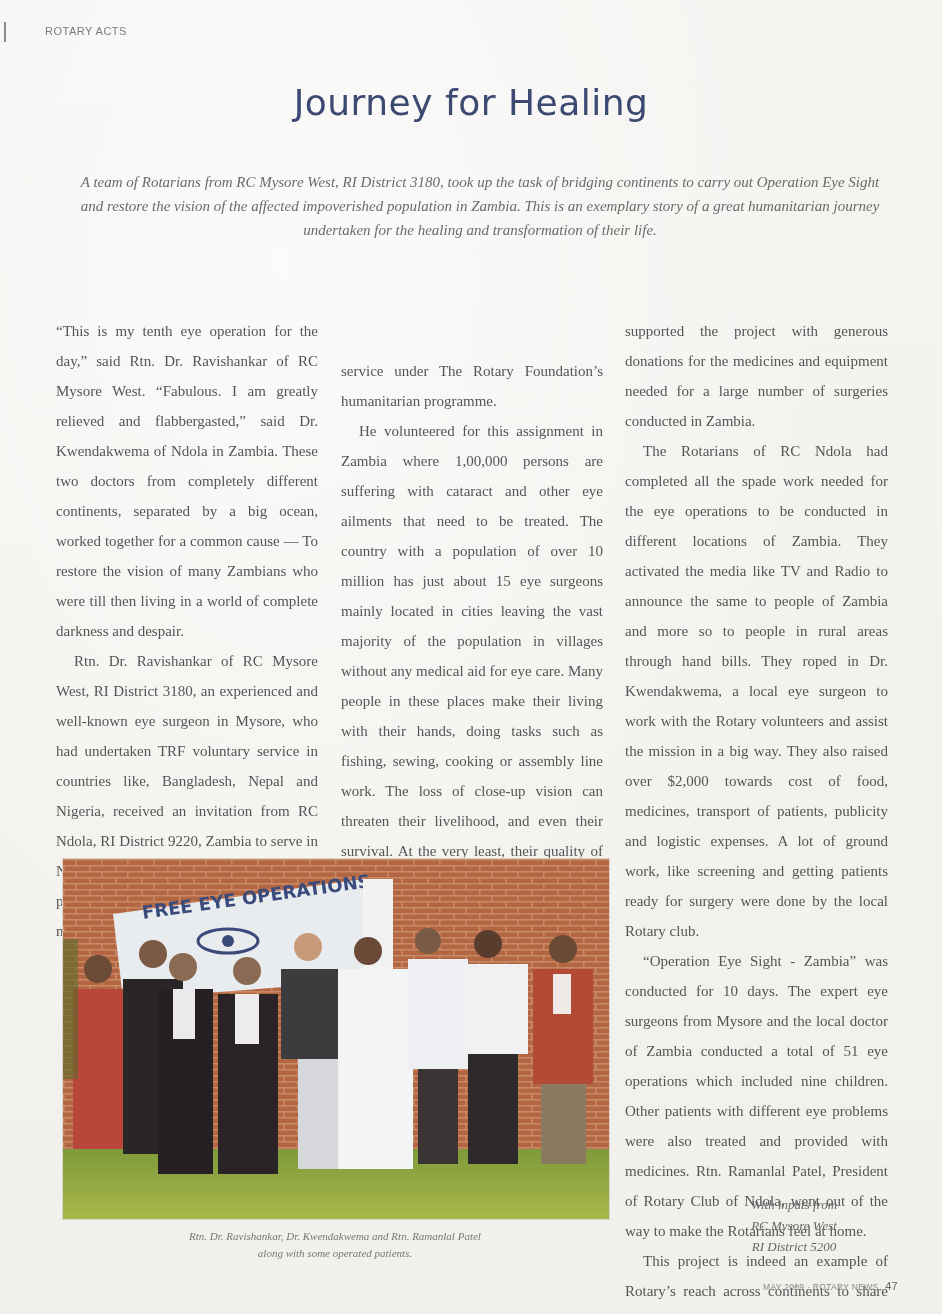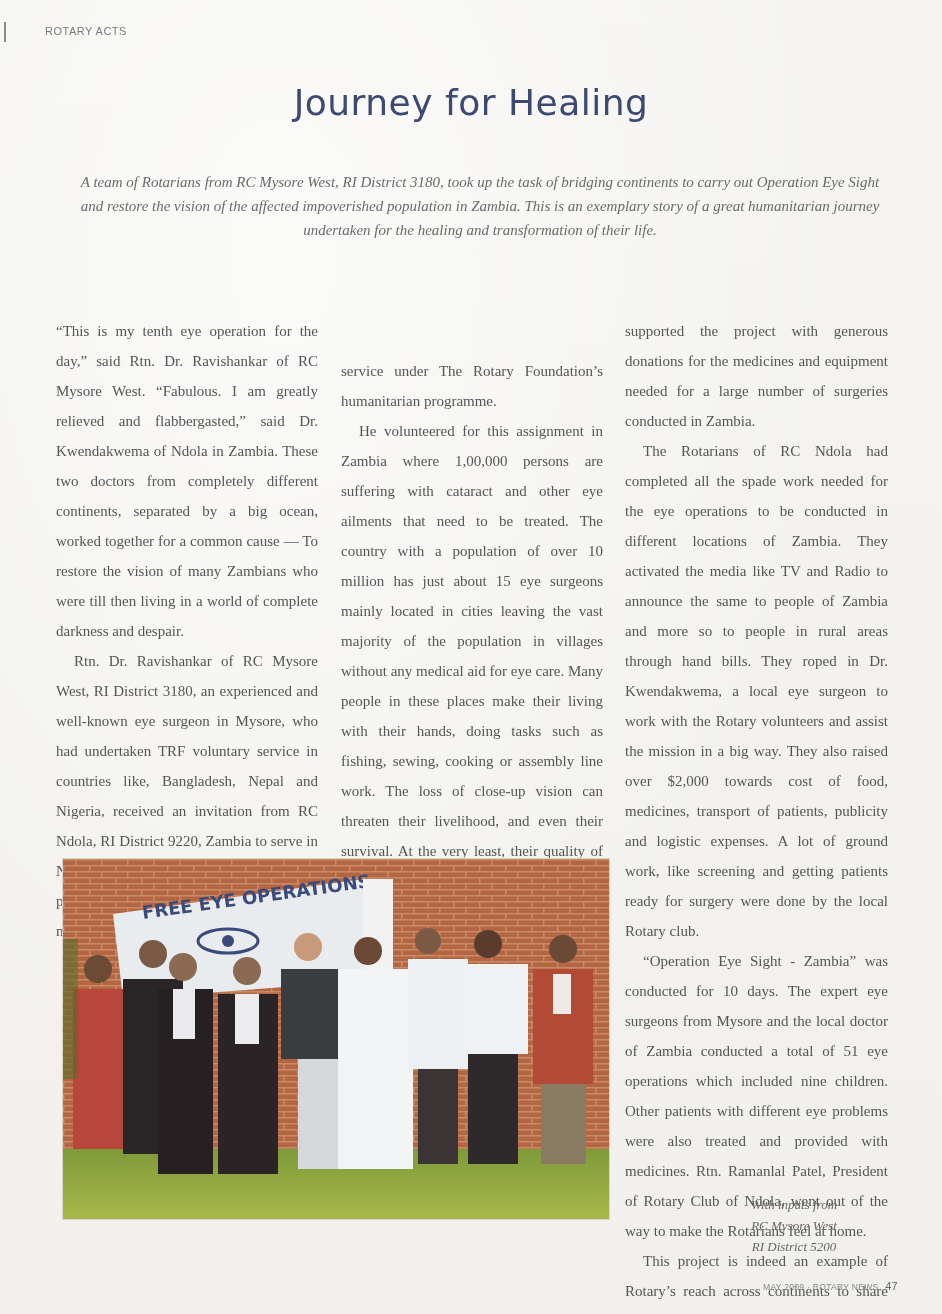--- a/index.html
+++ b/index.html
@@ -155,20 +155,24 @@
         <rect x="470" y="110" width="60" height="115" fill="#b24a36"></rect>
         <rect x="490" y="115" width="18" height="40" fill="#efeae6"></rect>
         <rect x="478" y="225" width="45" height="80" fill="#8a7a62"></rect>
         <circle cx="500" cy="90" r="14" fill="#6a4a36"></circle>
       </g>
 
       <rect x="0" y="80" width="15" height="140" fill="#5a6a2a" opacity="0.6"></rect>
     </svg>
   </div>
 
+  <div class="caption">
+    <div>Rtn. Dr. Ravishankar, Dr. Kwendakwema and Rtn. Ramanlal Patel</div>
+    <div>along with some operated patients.</div>
+  </div>
 
   <div class="credit">
     <div>With inputs from</div>
     <div>RC Mysore West</div>
     <div>RI District 5200</div>
   </div>
 
   <div class="folio">
     <span>MAY 2009 · ROTARY NEWS</span>
     <span class="num">47</span>

